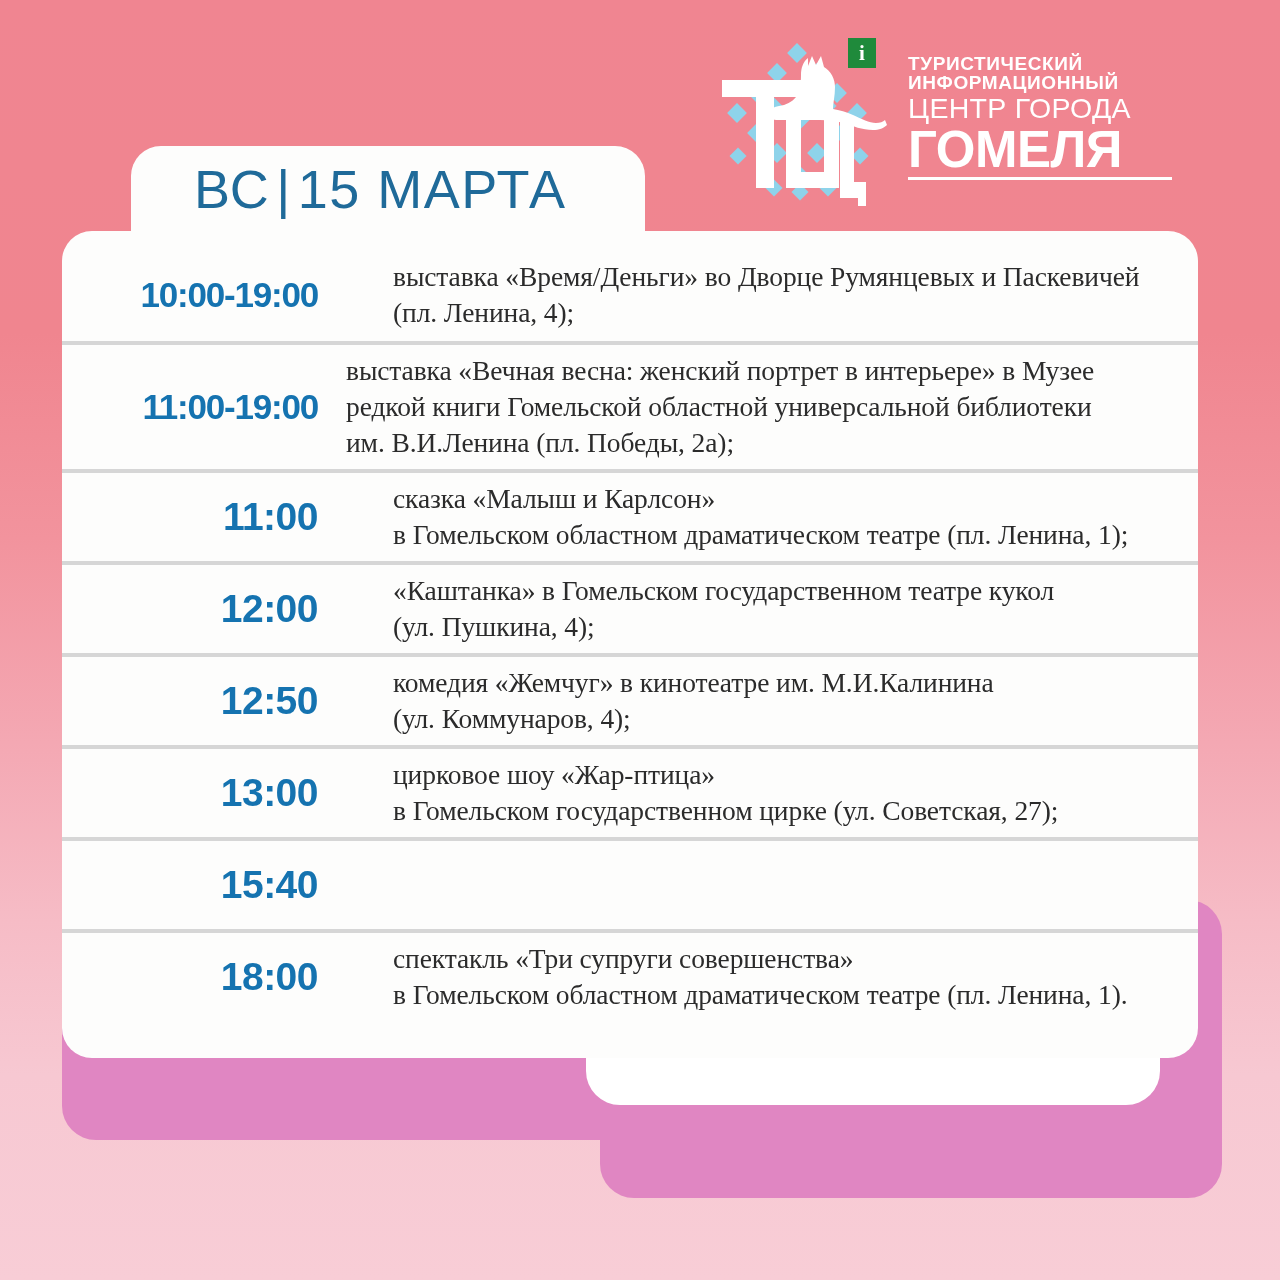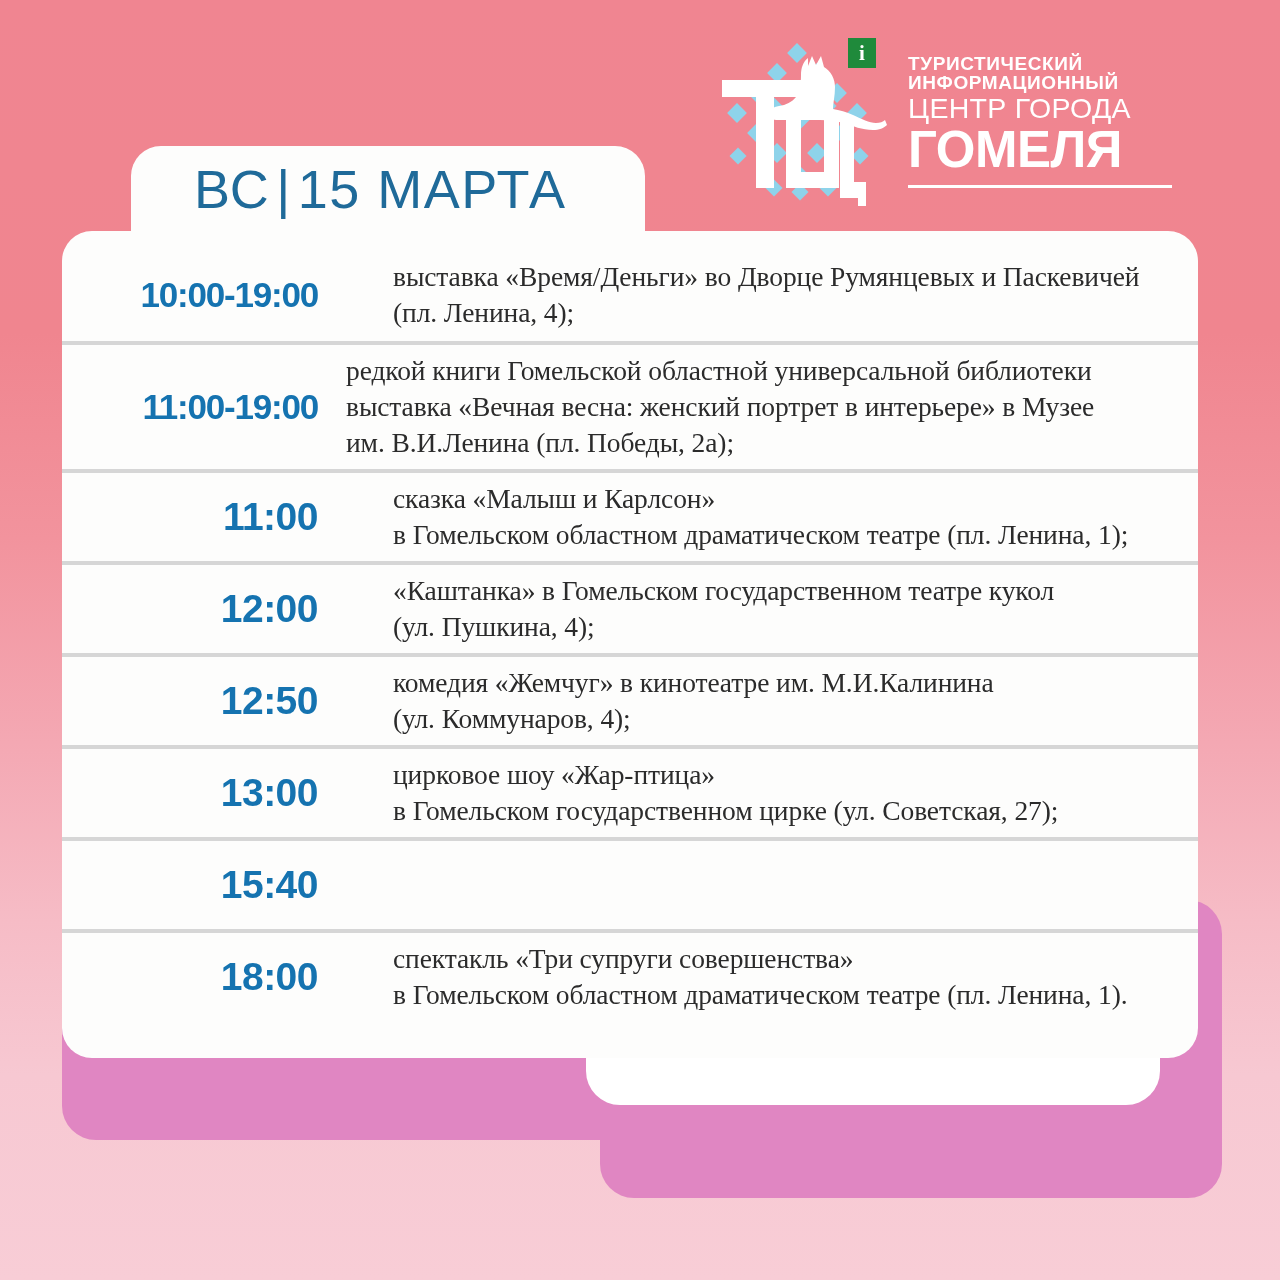--- a/index.html
+++ b/index.html
@@ -191,21 +191,21 @@
     margin-top: 1px;
   }
   .lt4 {
     font-size: 51px;
     font-weight: bold;
     letter-spacing: -0.5px;
     line-height: 1.0;
     display: block;
     margin-top: 0px;
     border-bottom: 3px solid #ffffff;
-    padding-bottom: 10px;
+    padding-bottom: 2px;
   }
   .info-badge {
     position: absolute;
     left: 136px;
     top: 0px;
     width: 28px;
     height: 30px;
     background: #1f8a3b;
     color: #ffffff;
     font-weight: bold;
@@ -290,22 +290,22 @@
         <div class="row h2">
           <div class="time-cell range">10:00-19:00</div>
           <div class="desc-cell">
             <span class="line">выставка «Время/Деньги» во Дворце Румянцевых и Паскевичей</span>
             <span class="line">(пл. Ленина, 4);</span>
           </div>
         </div>
         <div class="row h3">
           <div class="time-cell range">11:00-19:00</div>
           <div class="desc-cell">
+            <span class="line">выставка «Вечная весна: женский портрет в интерьере» в Музее</span>
             <span class="line">редкой книги Гомельской областной универсальной библиотеки</span>
-            <span class="line">выставка «Вечная весна: женский портрет в интерьере» в Музее</span>
             <span class="line">им. В.И.Ленина (пл. Победы, 2а);</span>
           </div>
         </div>
         <div class="row h2">
           <div class="time-cell">11:00</div>
           <div class="desc-cell">
             <span class="line">сказка «Малыш и Карлсон»</span>
             <span class="line">в Гомельском областном драматическом театре (пл. Ленина, 1);</span>
           </div>
         </div>

